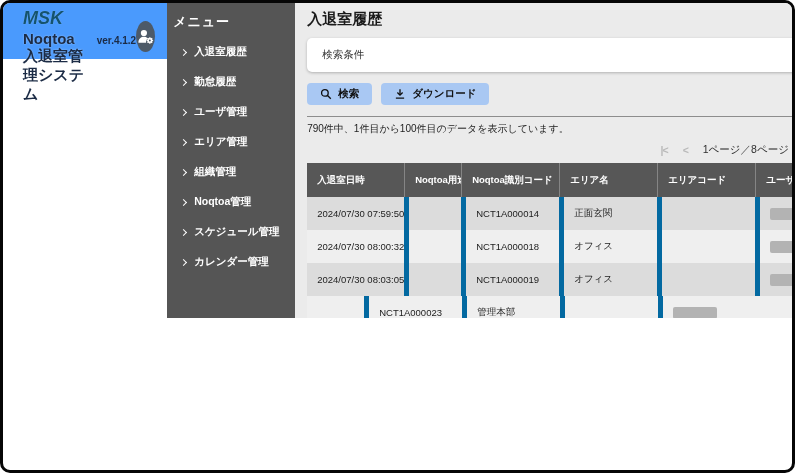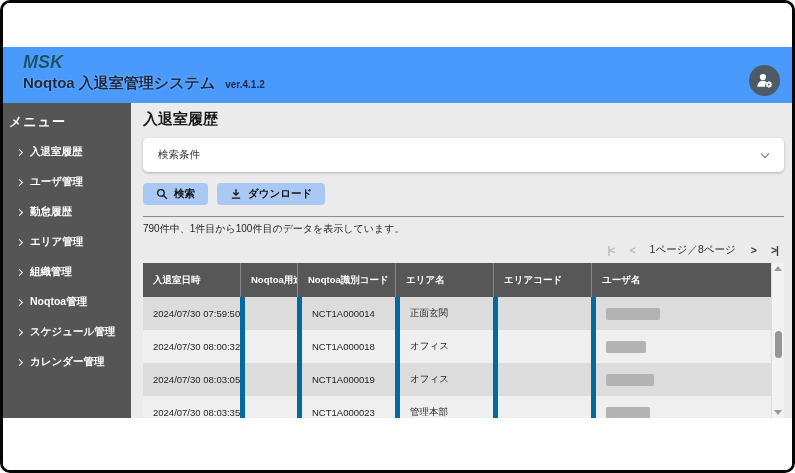--- a/index.html
+++ b/index.html
@@ -136,21 +136,21 @@
     border-left:1px solid #ddd;
   }
   .sb-arrow-up, .sb-arrow-down { width:0; height:0; border-left:4px solid transparent; border-right:4px solid transparent; }
   .sb-arrow-up { border-bottom:5px solid #9a9a9a; }
   .sb-arrow-down { border-top:5px solid #9a9a9a; }
   .sb-thumb {
     position:absolute; top:44%; left:3px;
     width:7px; height:27px; background:#979797; border-radius:4px;
   }
 
-  .frame-inner { display:flex; flex-direction:column; height:100%; }
+  .frame-inner { display:flex; flex-direction:row; height:100%; }
 </style>
 </head>
 <body>
 
 <div class="frame">
   <div class="frame-inner">
     <div class="top-strip"></div>
 
     <div class="app-header">
       <div class="brand">
@@ -182,26 +182,26 @@
       <div class="sidebar">
         <div class="sidebar-title">メニュー</div>
         <div>
   <div class="menu-item">
     <span class="chev-right"></span>
     <span>入退室履歴</span>
   </div>
 
   <div class="menu-item">
     <span class="chev-right"></span>
+    <span>勤怠履歴</span>
+  </div>
+
+  <div class="menu-item">
+    <span class="chev-right"></span>
     <span>ユーザ管理</span>
-  </div>
-
-  <div class="menu-item">
-    <span class="chev-right"></span>
-    <span>勤怠履歴</span>
   </div>
 
   <div class="menu-item">
     <span class="chev-right"></span>
     <span>エリア管理</span>
   </div>
 
   <div class="menu-item">
     <span class="chev-right"></span>
     <span>組織管理</span>
@@ -307,21 +307,20 @@
     <div class="cell c2"></div>
     <div class="cell c3">NCT1A000019</div>
     <div class="cell c4">オフィス</div>
     <div class="cell c5"></div>
     <div class="cell c6">
                     <span class="redact"></span>
                   </div>
   </div>
 
   <div class="trow row-light">
-    <div class="cell c1">2024/07/30 08:03:35</div>
     <div class="cell c2"></div>
     <div class="cell c3">NCT1A000023</div>
     <div class="cell c4">管理本部</div>
     <div class="cell c5"></div>
     <div class="cell c6">
                     <span class="redact"></span>
                   </div>
   </div>
 </div>
           </div>

